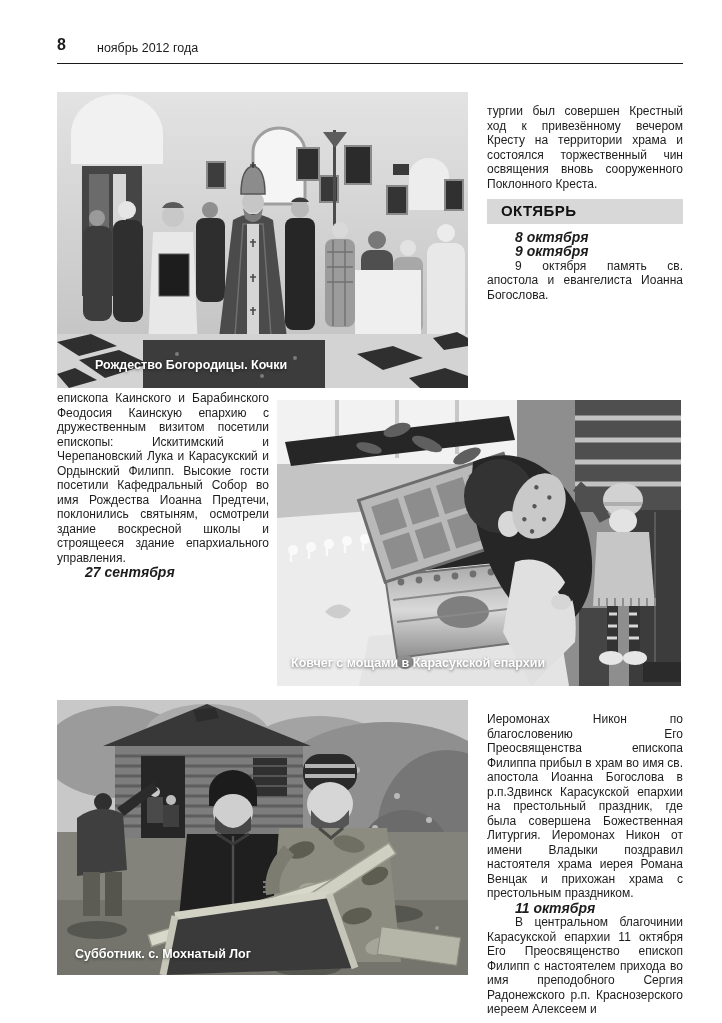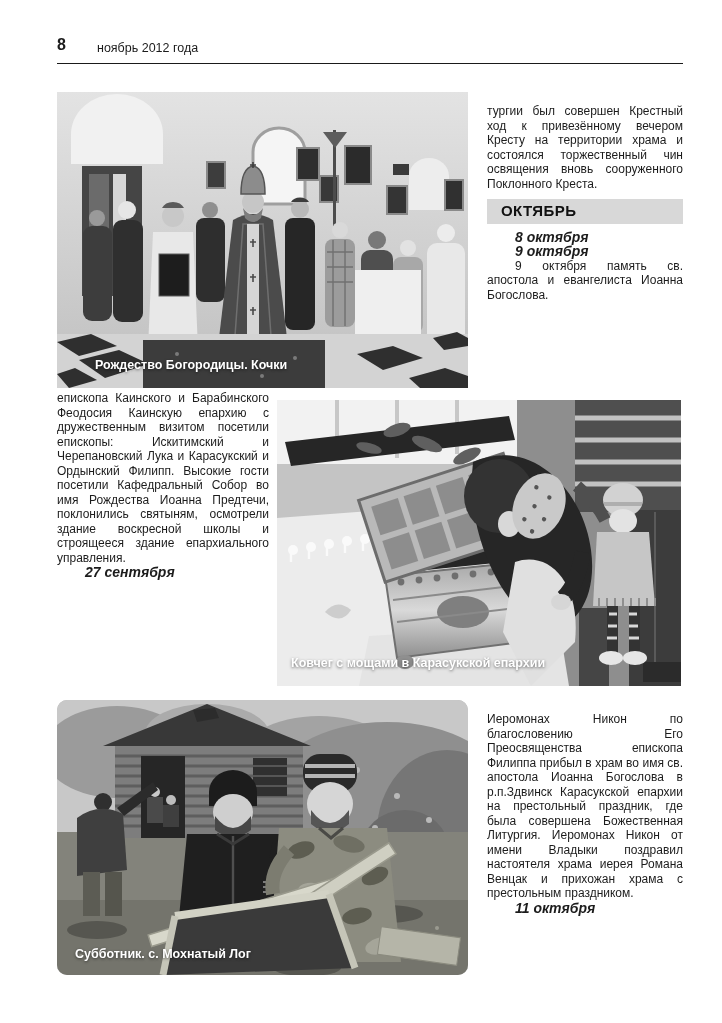--- a/index.html
+++ b/index.html
@@ -23,21 +23,21 @@
     padding:5px 8px 5px 14px;margin:8px 0 6px;
   }
   .lcol{left:57px;top:391px;width:212px;}
   .rcol-top{left:487px;top:104px;width:196px;}
   .rcol-bottom{left:487px;top:692px;width:196px;margin-top:20px;}
   
   .photo{position:absolute;overflow:hidden;background:#b9b9b9;}
   .photo svg{display:block;width:100%;height:100%;}
   .photo-church{left:57px;top:92px;width:411px;height:296px;}
   .photo-reliquary{left:277px;top:400px;width:404px;height:286px;}
-  .photo-subbotnik{left:57px;top:700px;width:411px;height:275px;border-radius:10px;}
+  .photo-subbotnik{left:57px;top:700px;width:411px;height:275px;}
   .photo-caption{
     position:absolute;bottom:16px;color:#ffffff;font-weight:bold;font-size:12.5px;
     text-shadow:0 1px 3px rgba(0,0,0,.55);white-space:nowrap;
   }
   .photo-church .photo-caption{left:38px;}
   .photo-reliquary .photo-caption{left:14px;}
   .photo-subbotnik .photo-caption{left:18px;bottom:14px;}
 </style>
 </head>
 <body>
@@ -269,20 +269,21 @@
       <path d="M238,162 C272,150 304,182 298,242 L254,286 L226,232 Z" fill="#e0e0e0"></path>
       <path d="M306,152 q-6,34 -20,46" stroke="#262626" stroke-width="16" fill="none"></path>
       <ellipse cx="284" cy="202" rx="10" ry="8" fill="#d6d6d6"></ellipse>
     </svg>
     <div class="photo-caption">Ковчег с мощами в Карасукской епархии</div>
   </div>
 
   <div class="col rcol-bottom">
     <p>Иеромонах Никон по благословению Его Преосвященства епископа Филиппа прибыл в храм во имя св. апостола Иоанна Богослова в р.п.Здвинск Карасукской епархии на престольный праздник, где была совершена Божественная Литургия. Иеромонах Никон от имени Владыки поздравил настоятеля храма иерея Романа Венцак и прихожан храма с престольным праздником.</p>
     <p class="date-heading">11 октября</p>
+    <p class="indent">В центральном благочинии Карасукской епархии 11 октября Его Преосвященство епископ Филипп с настоятелем прихода во имя преподобного Сергия Радонежского р.п. Краснозерского иереем Алексеем и</p>
   </div>
 
   <div class="photo photo-subbotnik">
     <svg viewBox="0 0 411 275" preserveAspectRatio="none">
       <rect width="411" height="275" fill="#c8c8c8"></rect>
 
       <ellipse cx="60" cy="52" rx="74" ry="46" fill="#9b9b9b"></ellipse>
       <ellipse cx="150" cy="34" rx="62" ry="30" fill="#ababab"></ellipse>
       <ellipse cx="262" cy="62" rx="82" ry="46" fill="#a3a3a3"></ellipse>
       <ellipse cx="330" cy="92" rx="118" ry="70" fill="#8f8f8f"></ellipse>

